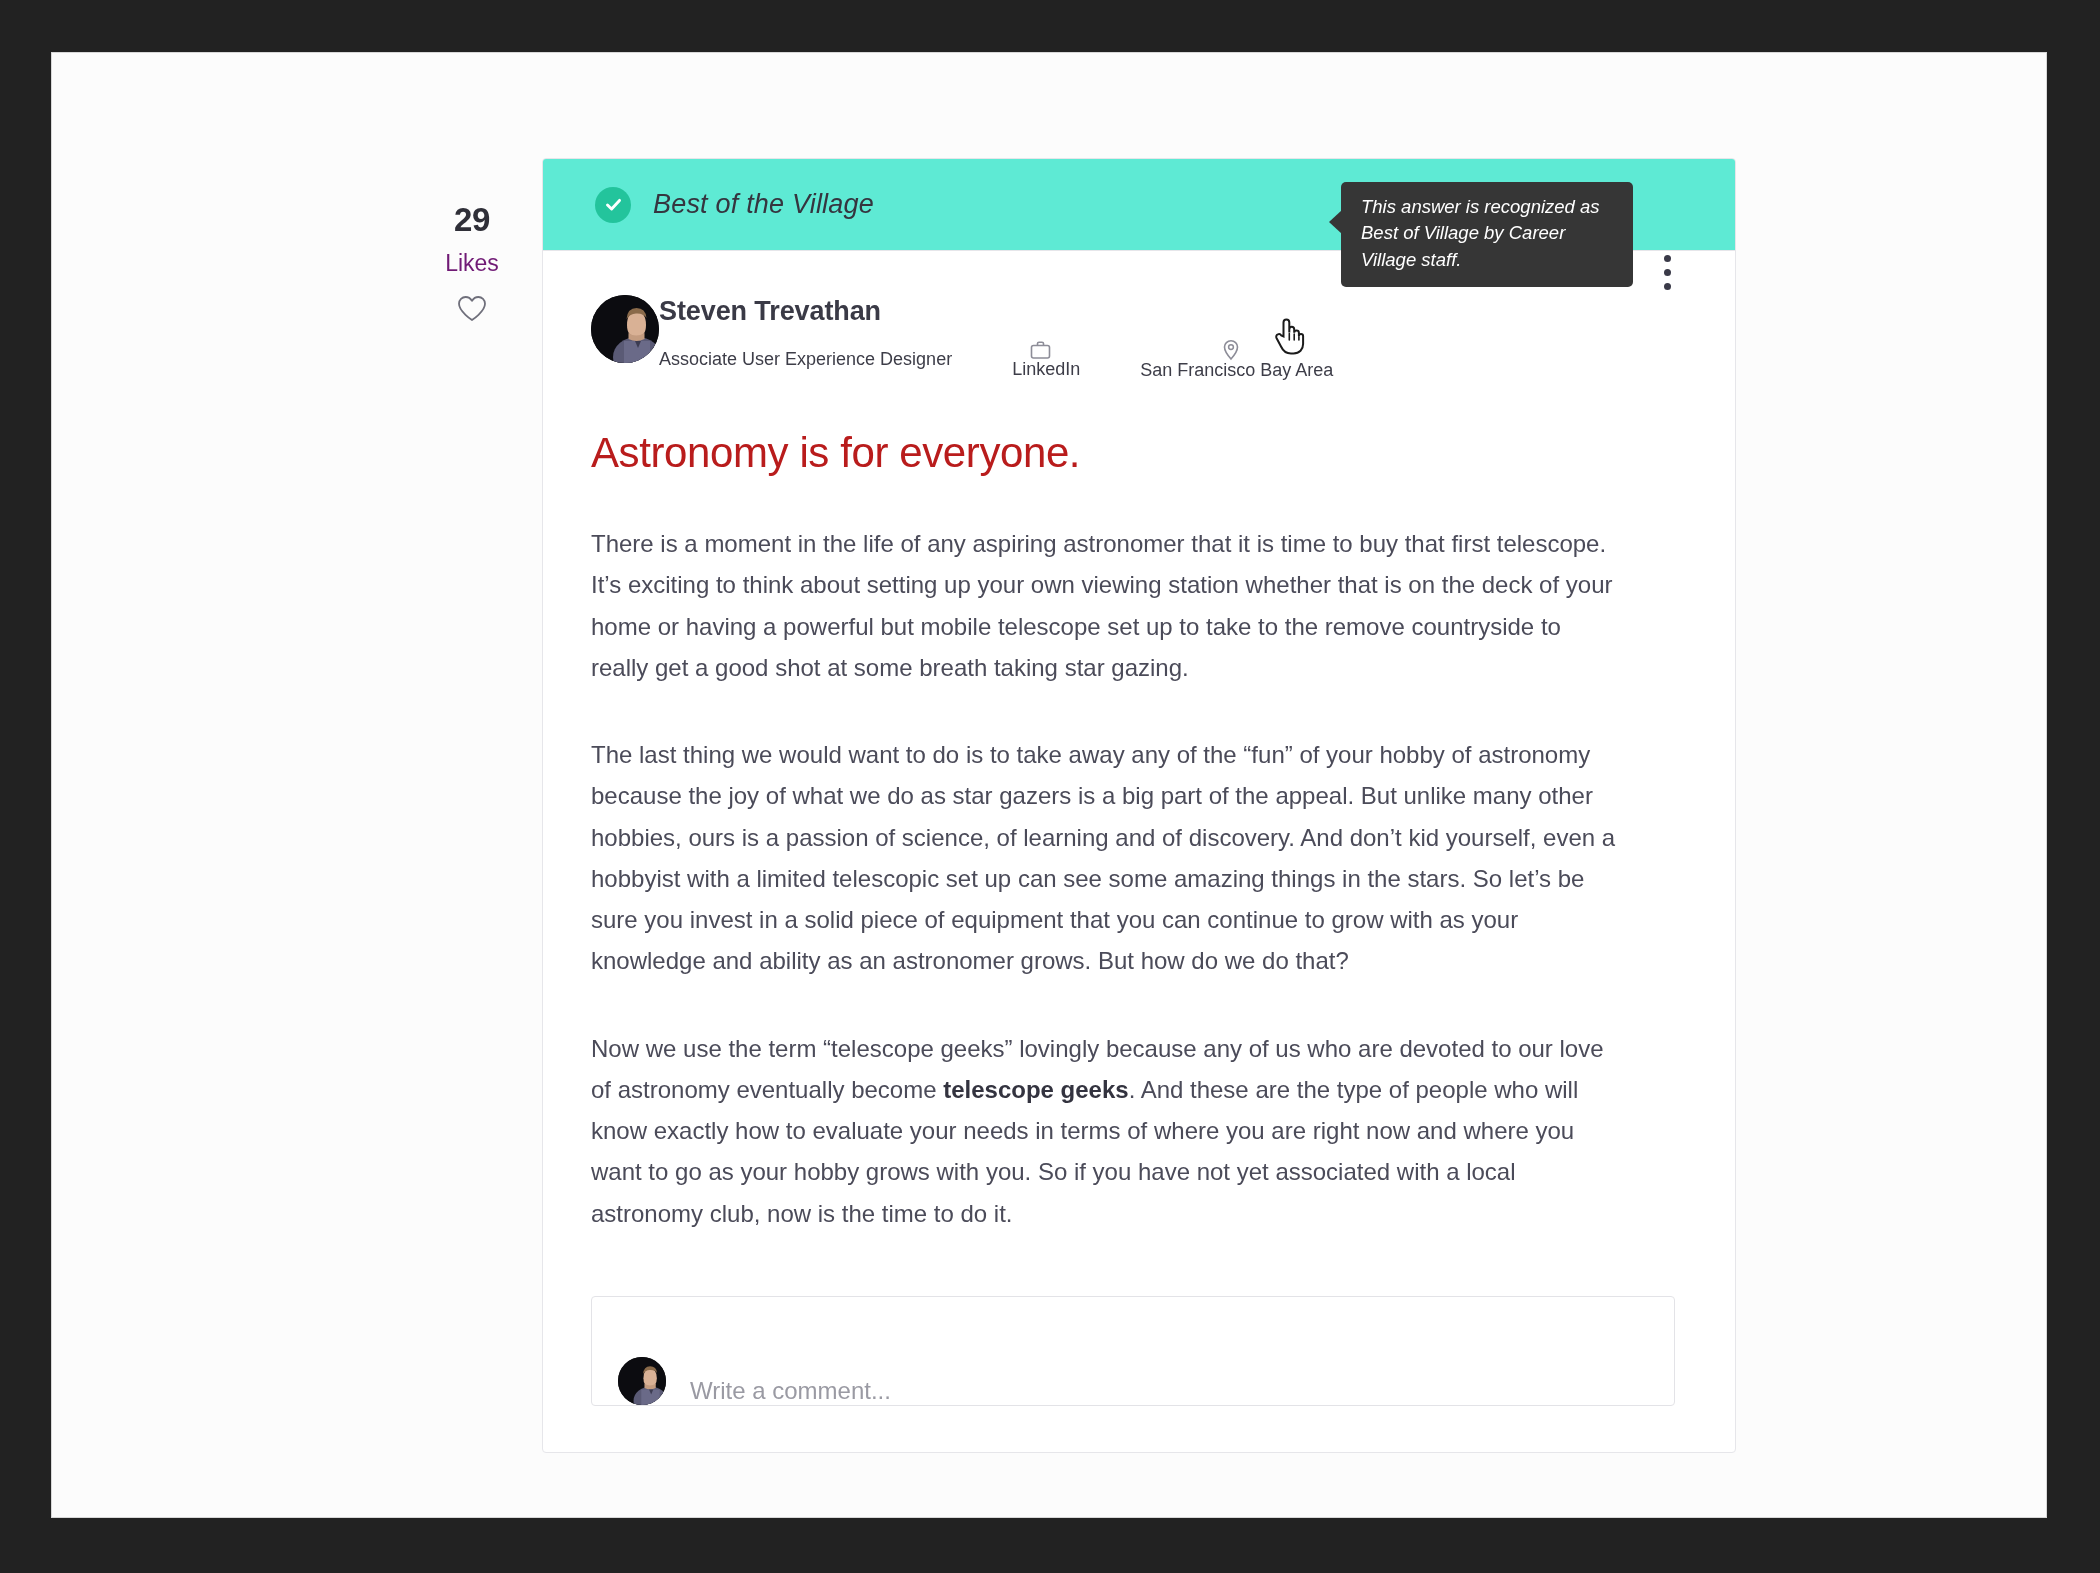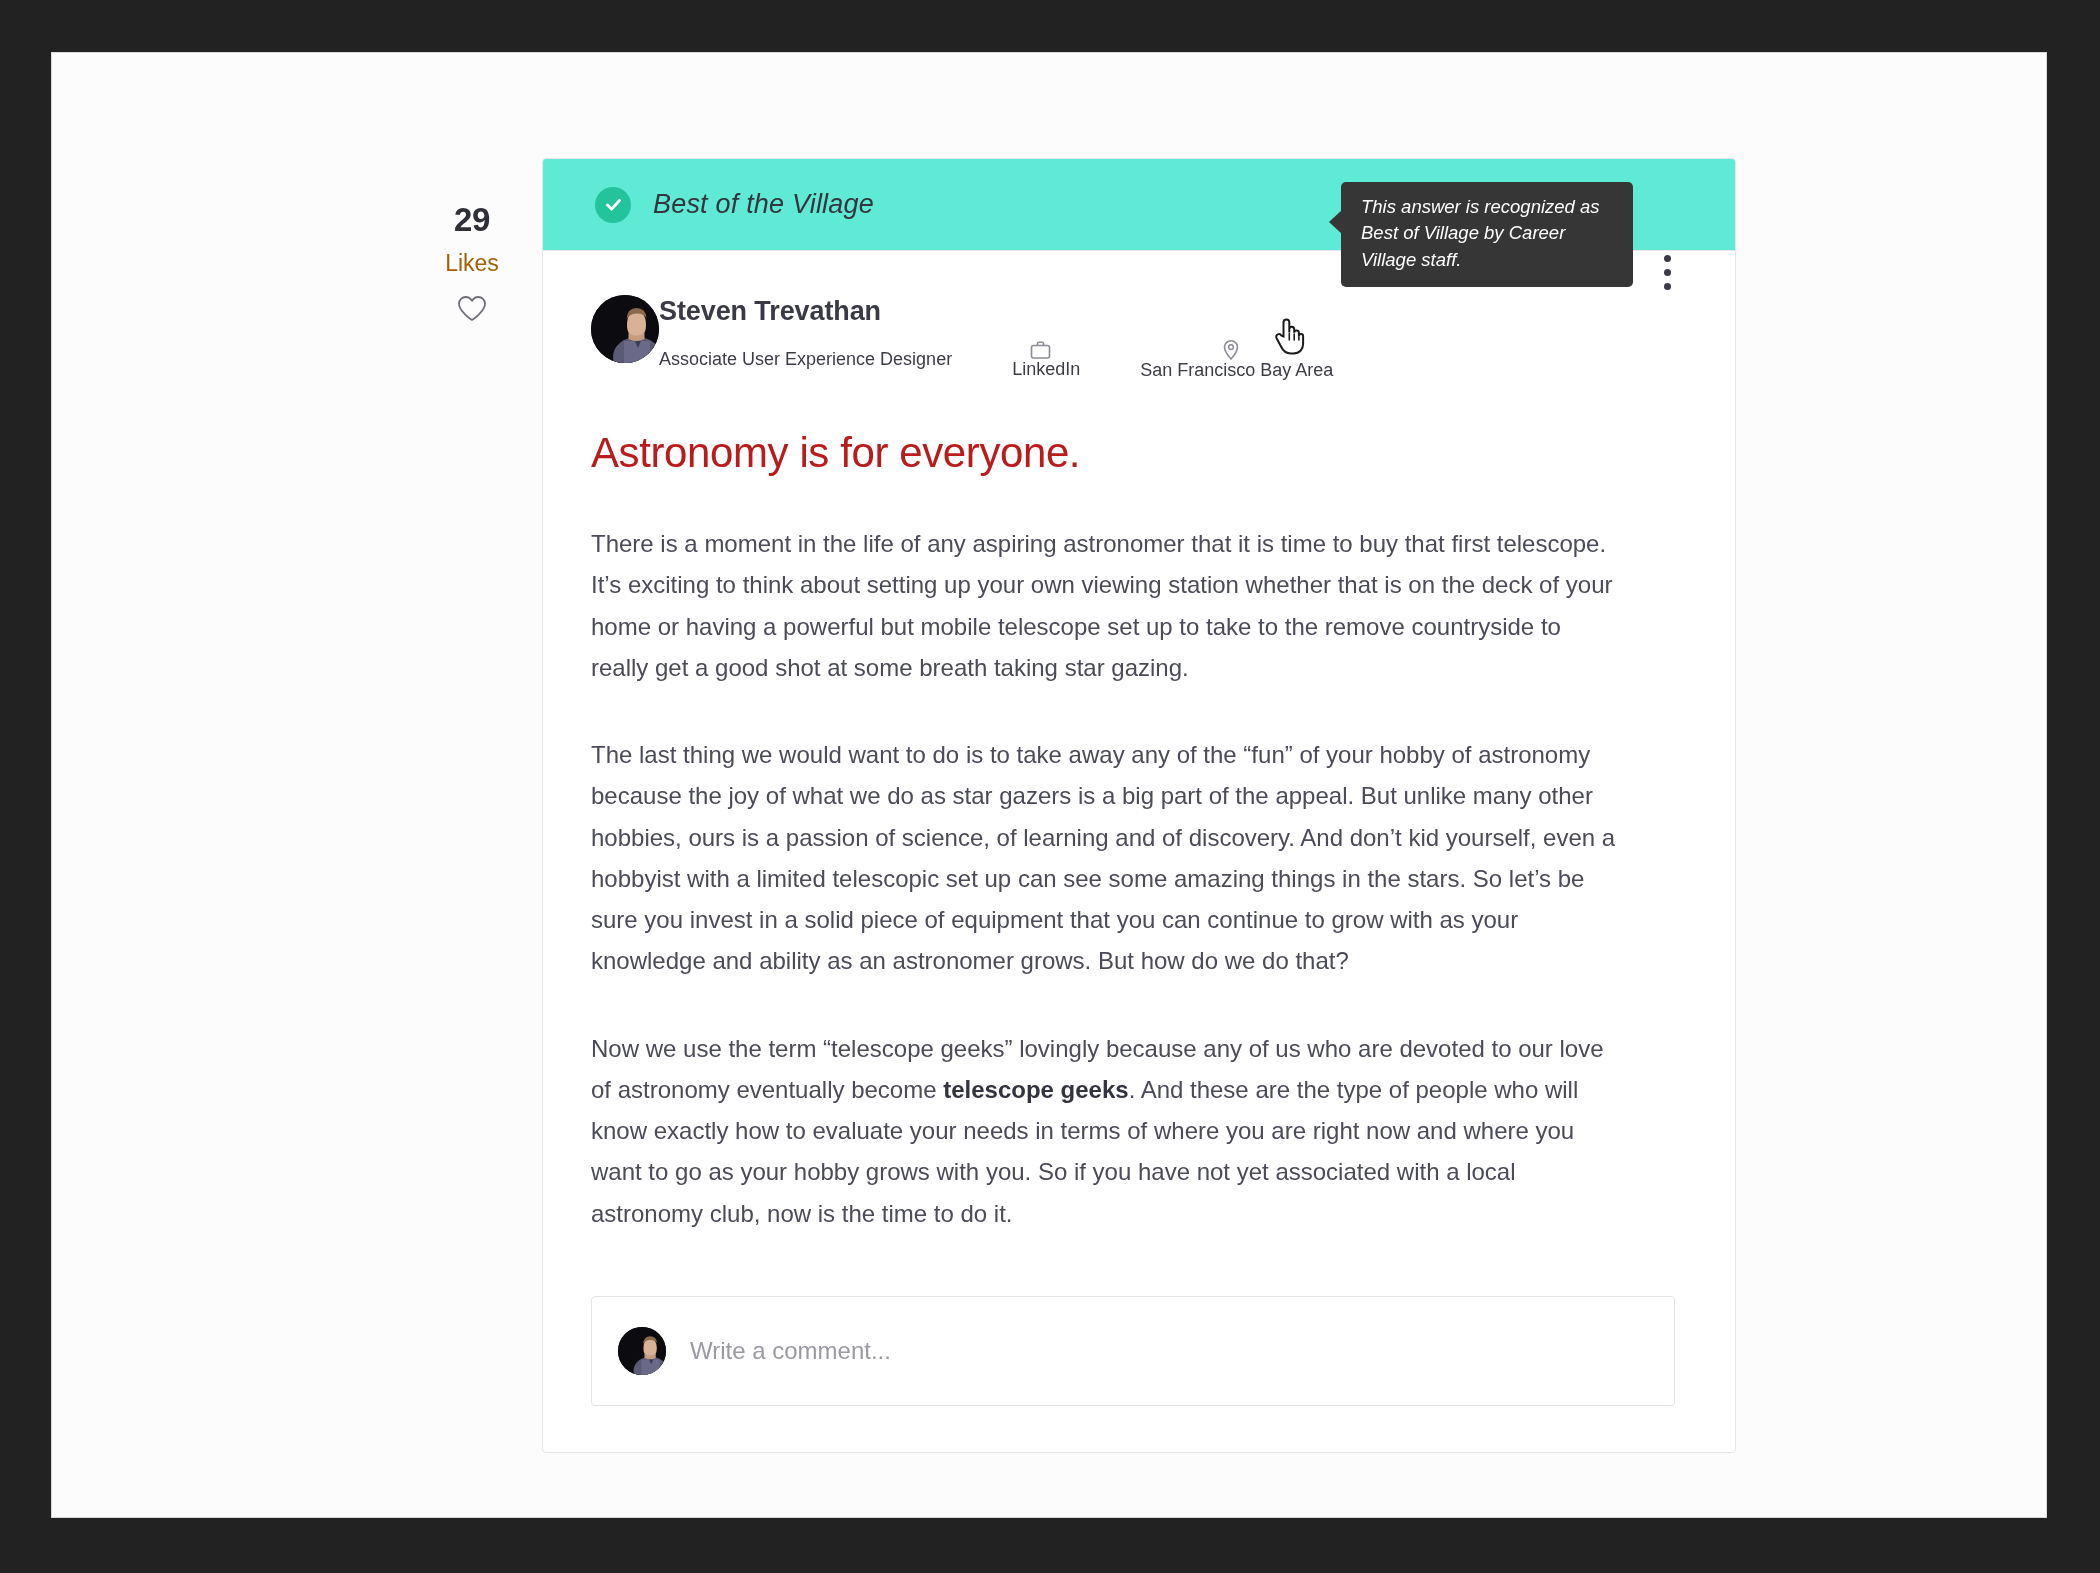--- a/index.html
+++ b/index.html
@@ -39,21 +39,21 @@
   .likes-count {
     font-size: 33px;
     font-weight: bold;
     color: #2f2f38;
     letter-spacing: -0.3px;
     line-height: 1;
   }
   .likes-label {
     margin-top: 16px;
     font-size: 23px;
-    color: #a16207;
+    color: #701a75;
     line-height: 1;
   }
   .like-heart {
     margin-top: 20px;
     display: flex;
     justify-content: center;
   }
 
   
   .answer-card {
@@ -233,21 +233,21 @@
     letter-spacing: -0.1px;
     line-height: 1.2;
   }
 
   .comment-box {
     margin: 62px 0 0 0;
     height: 110px;
     border: 1px solid #e3e3e7;
     border-radius: 4px;
     display: flex;
-    align-items: center;
+    align-items: flex-end;
     padding-left: 26px;
     box-sizing: border-box;
   }
   .comment-placeholder {
     margin-left: 24px;
     font-size: 24px;
     color: #9a9aa3;
   }
   .card-bottom-pad { height: 46px; }
 </style>

